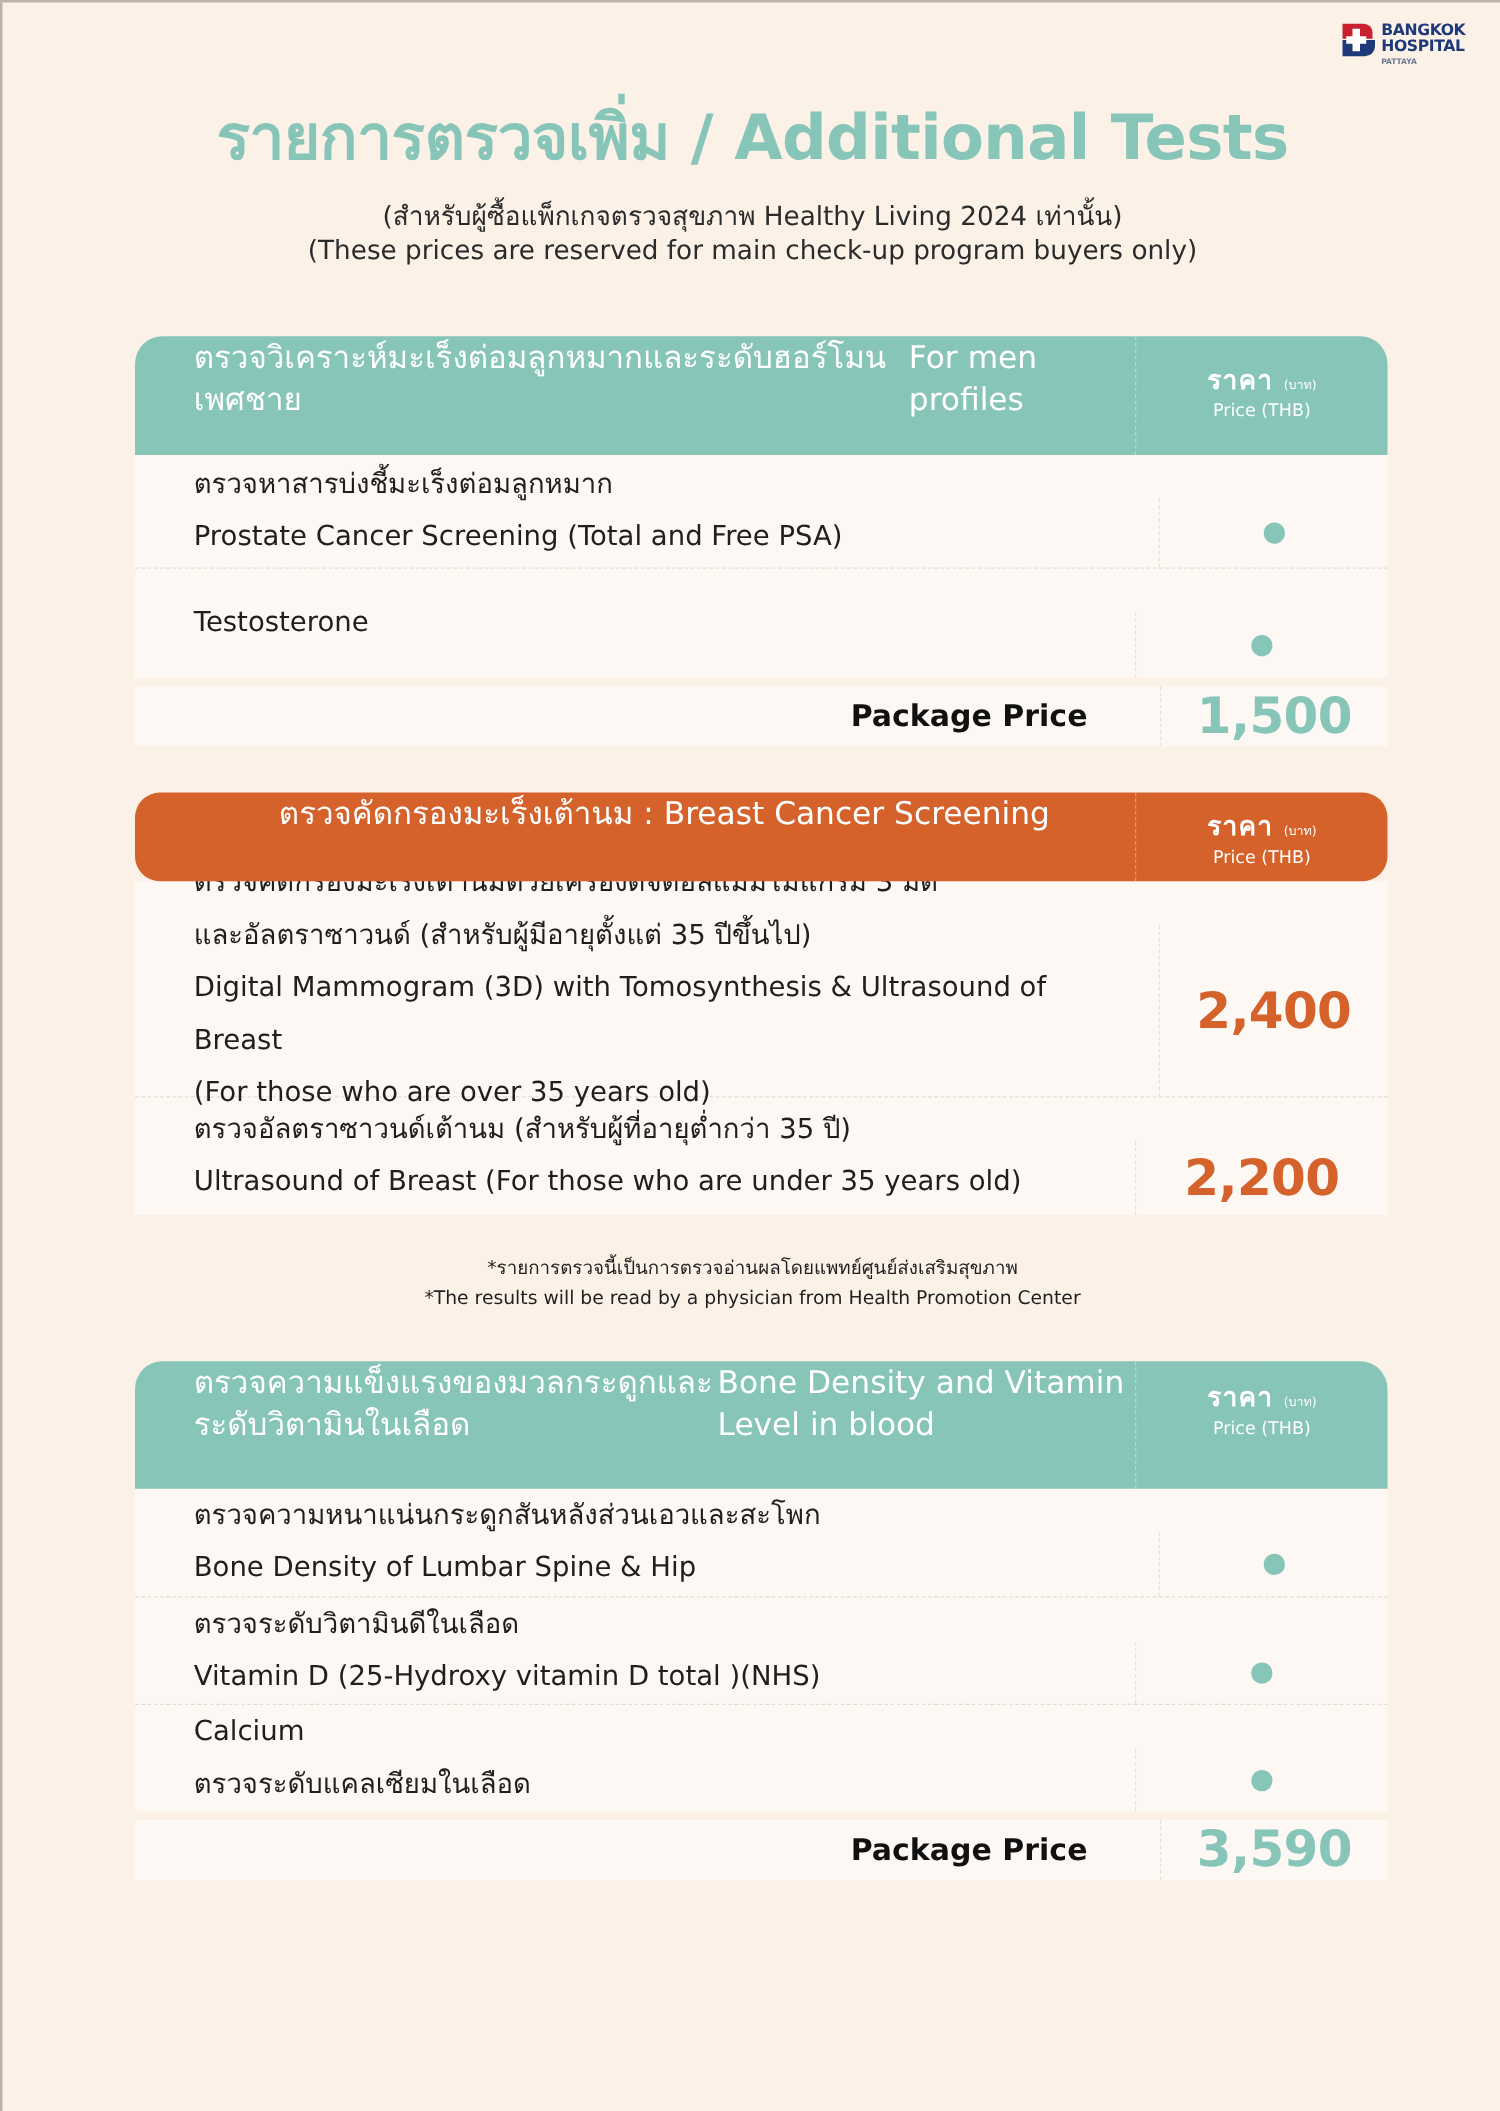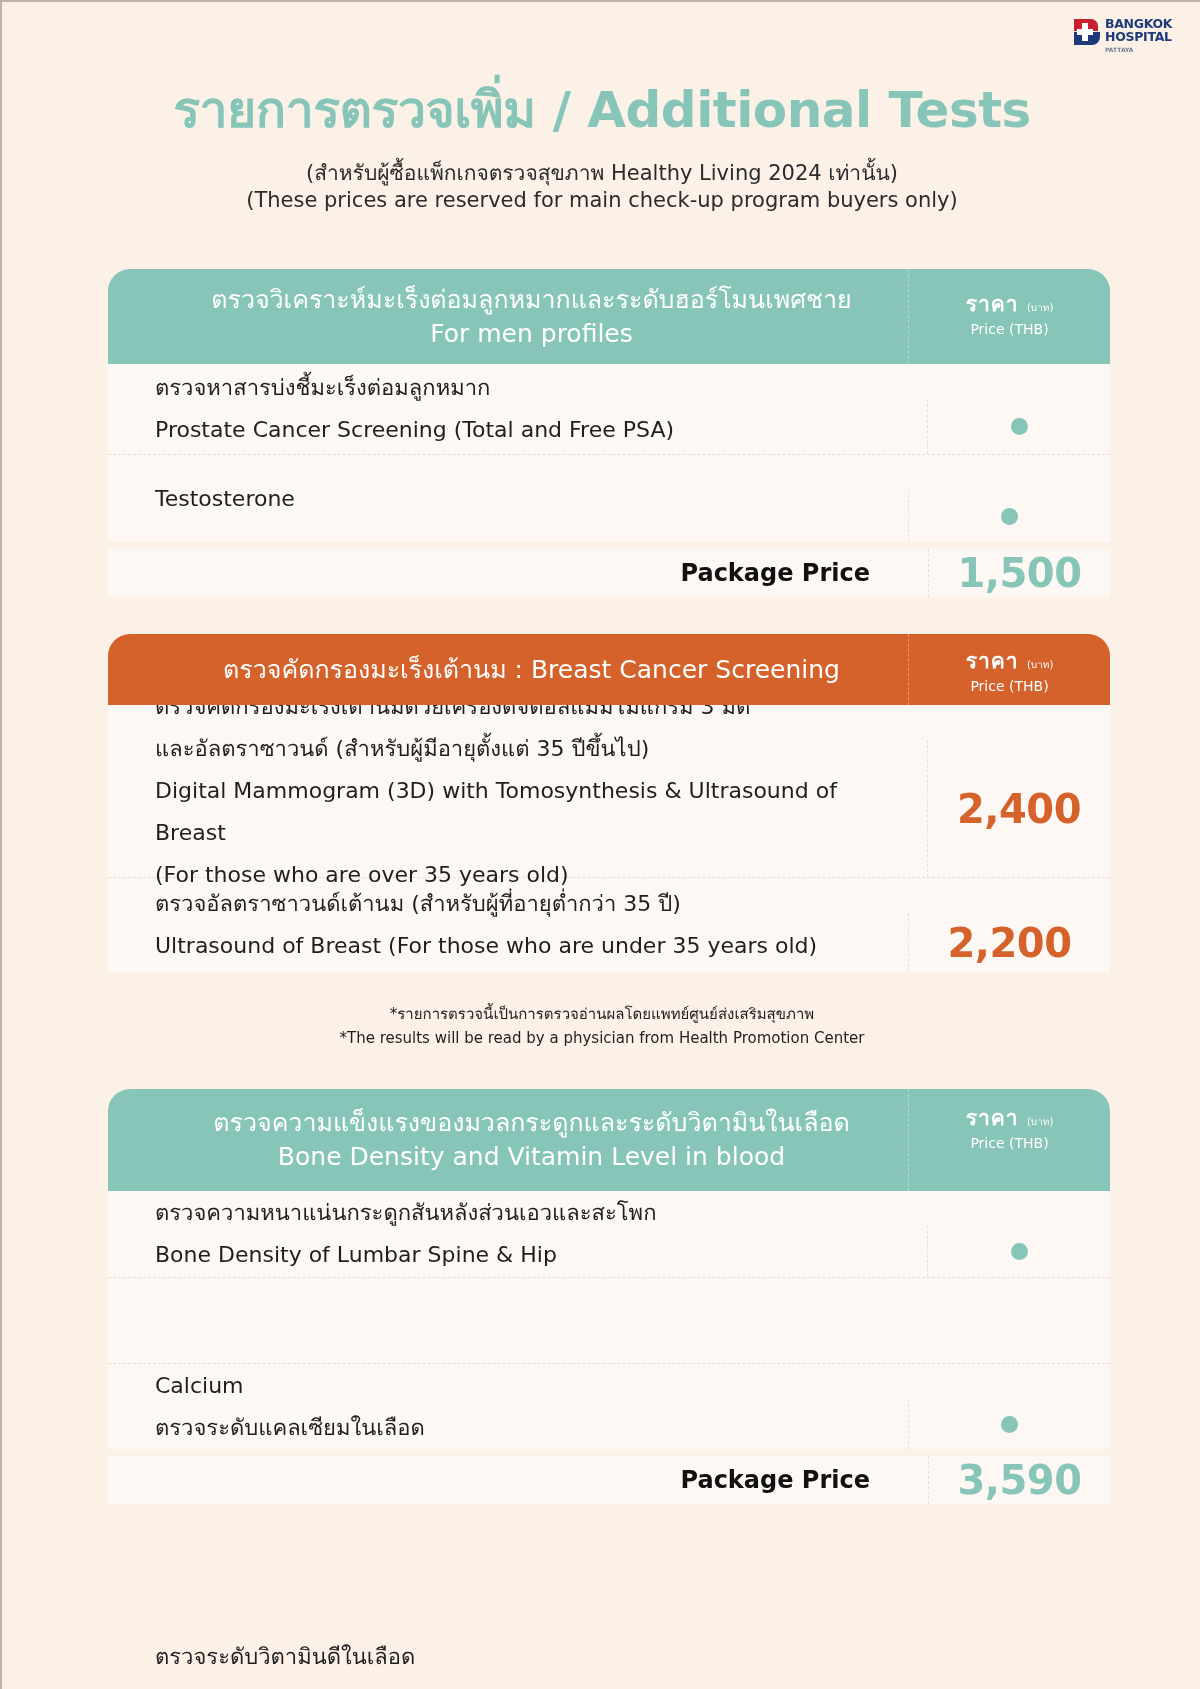--- a/index.html
+++ b/index.html
@@ -36,27 +36,27 @@
       font-family: "DejaVu Sans", sans-serif; font-size: 21px; color: #2b2b2b;
     }
     .sub1 { top: 154px; }
     .sub2 { top: 186px; }
 
     .section { position: absolute; left: 106px; width: 1002px; }
     .sec-head {
       position: relative; border-radius: 22px 22px 0 0; color: #fff;
       display: flex;
     }
-    .sec-head .ttl { flex: 0 0 800px; padding-left: 47px; font-size: 25px; line-height: 34px; display: flex; flex-direction: column; justify-content: center; align-items: center; }
+    .sec-head .ttl { flex: 0 0 800px; padding-left: 47px; font-size: 25px; line-height: 34px; display: flex; justify-content: center; }
     .sec-head .price-col { flex: 1; text-align: center; border-left: 1px dashed rgba(255,255,255,0.35); padding-top: 18px; }
     .price-col .th { font-size: 21px; font-weight: bold; letter-spacing: 1px; }
     .price-col .th small { font-size: 10px; font-weight: normal; letter-spacing: 0; }
     .price-col .en { font-size: 14px; margin-top: 1px; }
     .teal { background: #87c5b9; }
-    .orange { background: #d5622b; }
+    .orange { background: #d5622b; border-radius: 20px; }
 
     .rows { background: #fdf8f3; }
     .row { display: flex; border-top: 1px dashed #e4ddd5; }
     .row:first-child { border-top: none; gap: 19px; }
     .row .desc { flex: 0 0 800px; padding-left: 47px; font-size: 22px; color: #1f1f1f; display: flex; flex-direction: column; justify-content: center; }
     .row .desc div { line-height: 42px; }
     .row .val { flex: 1; border-left: 1px dashed #e8e1d9; display: flex; align-items: center; justify-content: center; margin-top: 35px; }
     .dot { width: 17px; height: 17px; border-radius: 50%; background: #87c5b9; }
     .price-big { font-family: "DejaVu Sans", sans-serif; font-weight: bold; font-size: 40px; letter-spacing: -0.5px; }
     .price-orange { color: #d5622b; }
@@ -178,21 +178,21 @@
   <div class="rows">
     <div class="row" style="height:86px;">
       <div class="desc">
         <div>ตรวจความหนาแน่นกระดูกสันหลังส่วนเอวและสะโพก</div>
         <div>Bone Density of Lumbar Spine &amp; Hip</div>
       </div>
       <div class="val">
           <div class="dot"></div>
         </div>
     </div>
-    <div class="row" style="height:86px;flex-direction:column;">
+    <div class="row" style="height:86px;">
       <div class="desc">
         <div>ตรวจระดับวิตามินดีในเลือด</div>
         <div>Vitamin D (25-Hydroxy vitamin D total )(NHS)</div>
       </div>
       <div class="val">
           <div class="dot"></div>
         </div>
     </div>
     <div class="row" style="height:86px;">
       <div class="desc">

